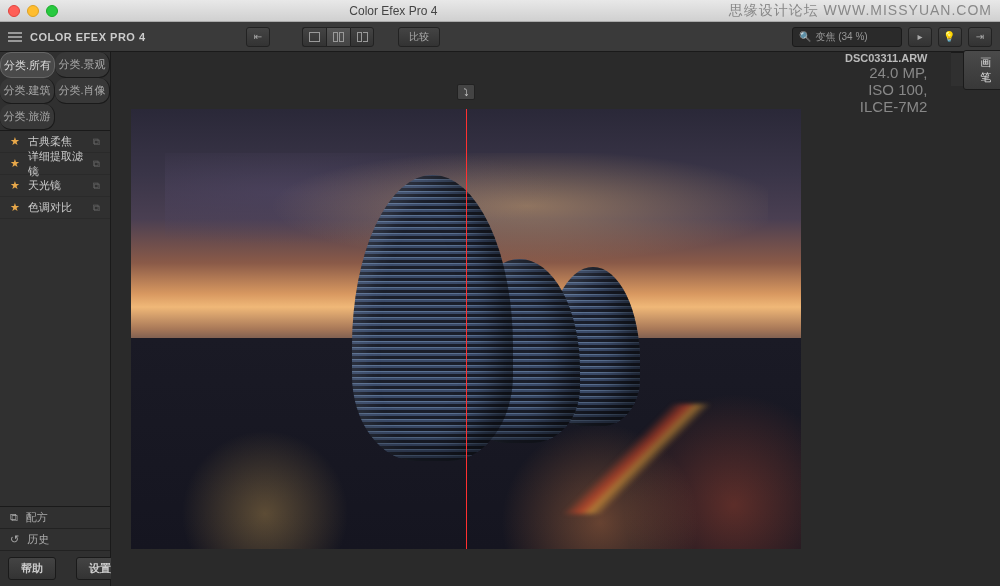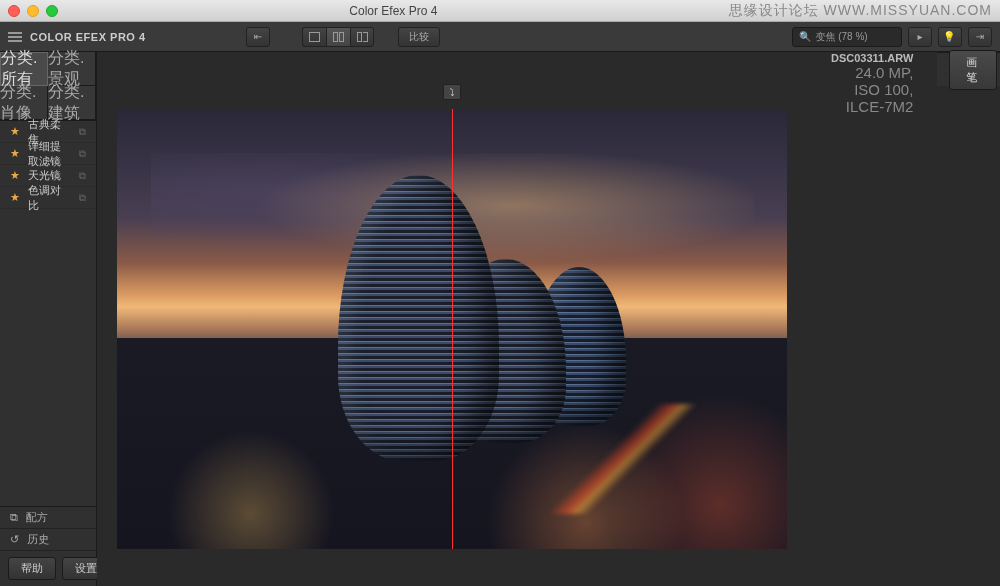--- a/index.html
+++ b/index.html
@@ -24,29 +24,29 @@
 .tb-group .tb-btn { border-radius: 0; border-right: none; }
 .tb-group .tb-btn:first-child { border-radius: 3px 0 0 3px; }
 .tb-group .tb-btn:last-child { border-radius: 0 3px 3px 0; border-right: 1px solid #222; }
 .tb-btn.active { background: linear-gradient(#555,#444); color: #fff; }
 .tb-spacer { flex: 1; }
 .search-box { height: 20px; width: 110px; background: #2a2a2a; border: 1px solid #1a1a1a; border-radius: 3px; display: flex; align-items: center; padding: 0 6px; color: #999; font-size: 10px; gap: 4px; }
 
 .main { display: flex; height: 534px; }
 .sidebar { width: 240px; background: #303030; border-right: 1px solid #1a1a1a; display: flex; flex-direction: column; }
 .cat-grid { display: grid; grid-template-columns: 1fr 1fr; border-bottom: 1px solid #1a1a1a; }
-.cat-cell { height: 34px; border-right: 1px solid #1a1a1a; border-bottom: 1px solid #1a1a1a; display: flex; align-items: center; justify-content: center; font-size: 16px; color: #aaa; cursor: pointer; background: #383838; }
+.cat-cell { height: 26px; border-right: 1px solid #1a1a1a; border-bottom: 1px solid #1a1a1a; display: flex; align-items: center; justify-content: center; font-size: 11px; color: #aaa; cursor: pointer; background: #383838; border-radius: 11px; }
 .cat-cell.selected { background: #4a4a4a; color: #ddd; border: 1px solid #666; }
 .filter-list { flex: 1; }
 .filter-item { height: 22px; display: flex; align-items: center; padding: 0 10px; gap: 8px; font-size: 11px; color: #ccc; cursor: pointer; border-bottom: 1px solid #2a2a2a; }
 .star { color: #e8a84a; font-size: 11px; }
 .clone-icon { margin-left: auto; color: #666; font-size: 10px; }
 .sidebar-bottom { border-top: 1px solid #1a1a1a; }
 .sb-row { height: 22px; display: flex; align-items: center; padding: 0 10px; gap: 8px; font-size: 11px; color: #aaa; cursor: pointer; border-bottom: 1px solid #222; }
-.sb-buttons { display: flex; gap: 6px; padding: 6px 8px; }
+.sb-buttons { display: flex; gap: 20px; padding: 6px 8px; font-weight: bold; }
 .sb-btn { flex: 0 0 auto; padding: 3px 12px; background: linear-gradient(#444,#333); border: 1px solid #1a1a1a; border-radius: 3px; font-size: 11px; color: #ccc; cursor: pointer; }
 
 .canvas-area { flex: 1; background: #2a2a2a; display: flex; position: relative; }
 .canvas-wrap { flex: 1; display: flex; align-items: center; justify-content: center; padding: 30px 20px 10px; position: relative; }
 .image-frame { width: 670px; height: 440px; position: relative; background: #000; overflow: hidden; }
 .sky { position: absolute; inset: 0; background: linear-gradient(180deg, #2a2838 0%, #3a3548 15%, #4a3f52 25%, #8a5a48 35%, #d89860 42%, #f0b878 45%, #a87858 50%, #4a4048 55%, #2a2a35 100%); }
 .sky::before { content:""; position:absolute; top:10%; left:5%; width:90%; height:30%; background: radial-gradient(ellipse at 60% 40%, rgba(255,200,120,0.4), transparent 50%), radial-gradient(ellipse at 20% 30%, rgba(80,70,100,0.6), transparent 40%); }
 .ground { position: absolute; bottom: 0; left: 0; right: 0; height: 48%; background: linear-gradient(180deg, #1a1a25 0%, #151520 100%); }
 .building { position: absolute; border-radius: 50% 50% 40% 40% / 60% 60% 30% 30%; background: repeating-linear-gradient(0deg, #1a1e2a 0 3px, #3a4a68 3px 5px, #5a7090 5px 6px); box-shadow: inset -15px -10px 30px rgba(0,0,0,0.6), inset 10px 5px 20px rgba(200,220,255,0.15); }
 .b1 { left: 33%; top: 15%; width: 24%; height: 65%; }
@@ -107,34 +107,35 @@
           <span></span>
           <span style="border-left:none"></span>
         </div>
       </div>
   </div>
   <div style="width:12px"></div>
   <div class="tb-btn" style="padding:0 10px">比较</div>
   <div class="tb-spacer"></div>
   <div class="search-box">
     <span>🔍</span>
-    <span>变焦 (78 %)</span>
+    <span>变焦 (34 %)</span>
   </div>
   <div class="tb-btn">▸</div>
   <div class="tb-btn">💡</div>
   <div class="tb-btn">⇥</div>
 </div>
 
 <div class="main">
   <div class="sidebar">
     <div class="cat-grid">
         <div class="cat-cell selected">分类.所有</div>
         <div class="cat-cell">分类.景观</div>
+        <div class="cat-cell">分类.建筑</div>
         <div class="cat-cell">分类.肖像</div>
-        <div class="cat-cell">分类.建筑</div>
+        <div class="cat-cell">分类.旅游</div>
       </div>
     <div class="filter-list">
         <div class="filter-item">
           <span class="star">★</span>
           <span>古典柔焦</span>
           <span class="clone-icon">⧉</span>
         </div>
         <div class="filter-item">
           <span class="star">★</span>
           <span>详细提取滤镜</span>

